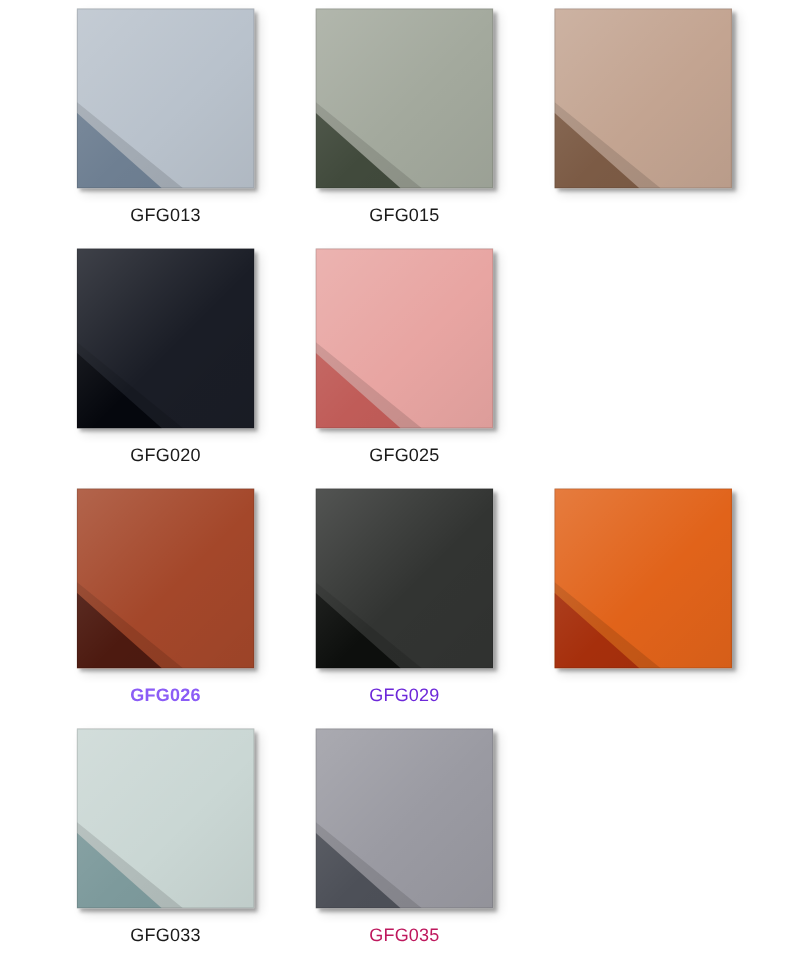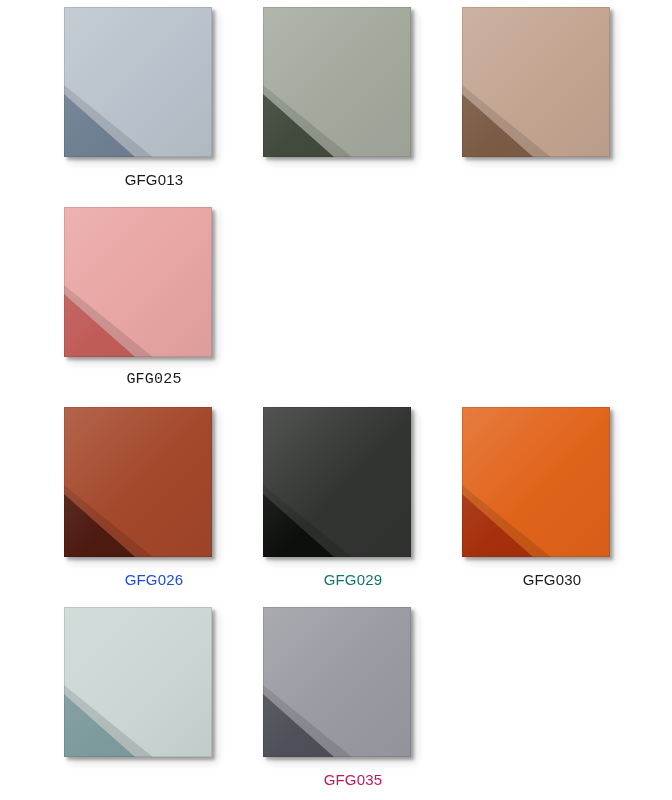--- a/index.html
+++ b/index.html
@@ -96,21 +96,21 @@
   
   .chip-edge {
     position: absolute;
     inset: 0;
     border: 1px solid rgba(0, 0, 0, 0.10);
     pointer-events: none;
   }
 
   .swatch-label {
     position: absolute;
-    left: 16px;
+    left: 0;
     top: 164px;
     width: 148px;
     text-align: center;
     font-size: 15px;
     line-height: 18px;
     color: #1a1a1a;
     letter-spacing: 0.2px;
     white-space: nowrap;
   }
 </style>
@@ -130,84 +130,95 @@
         <div class="swatch-label" style="color: rgb(26, 26, 26);">GFG013</div>
       </div>
       <div class="swatch-cell">
         <div class="swatch-chip">
           <div class="chip-base" style="background: rgb(163, 169, 157);"></div>
           <div class="chip-wedge2"></div>
           <div class="chip-wedge" style="background: rgb(65, 74, 60);"></div>
           <div class="chip-sheen"></div>
           <div class="chip-edge"></div>
         </div>
+        <div class="swatch-label" style="color: rgb(26, 26, 26);">GFG015</div>
       </div>
       <div class="swatch-cell">
         <div class="swatch-chip">
           <div class="chip-base" style="background: rgb(195, 164, 145);"></div>
           <div class="chip-wedge2"></div>
           <div class="chip-wedge" style="background: rgb(124, 91, 69);"></div>
           <div class="chip-sheen"></div>
           <div class="chip-edge"></div>
         </div>
       </div>
     </div>
     <div class="swatch-row">
       <div class="swatch-cell">
         <div class="swatch-chip">
+          <div class="chip-base" style="background: rgb(26, 29, 38);"></div>
+          <div class="chip-wedge2"></div>
+          <div class="chip-wedge" style="background: rgb(5, 7, 13);"></div>
+          <div class="chip-sheen"></div>
+          <div class="chip-edge"></div>
+        </div>
+        <div class="swatch-label" style="color: rgb(26, 26, 26);">GFG020</div>
+      </div>
+      <div class="swatch-cell">
+        <div class="swatch-chip">
           <div class="chip-base" style="background: rgb(232, 165, 162);"></div>
           <div class="chip-wedge2"></div>
           <div class="chip-wedge" style="background: rgb(192, 92, 88);"></div>
           <div class="chip-sheen"></div>
           <div class="chip-edge"></div>
         </div>
-        <div class="swatch-label" style="color: rgb(26, 26, 26); font-family: Liberation Mono, monospace;">GFG025</div>
+        <div class="swatch-label" style="color: rgb(26, 26, 26);">GFG025</div>
       </div>
     </div>
     <div class="swatch-row">
       <div class="swatch-cell">
         <div class="swatch-chip">
           <div class="chip-base" style="background: rgb(164, 71, 42);"></div>
           <div class="chip-wedge2"></div>
           <div class="chip-wedge" style="background: rgb(77, 26, 16);"></div>
           <div class="chip-sheen"></div>
           <div class="chip-edge"></div>
         </div>
-        <div class="swatch-label" style="color: #1d4ed8;">GFG026</div>
+        <div class="swatch-label" style="color: #8b5cf6; font-weight: bold;">GFG026</div>
       </div>
       <div class="swatch-cell">
         <div class="swatch-chip">
           <div class="chip-base" style="background: rgb(50, 52, 50);"></div>
           <div class="chip-wedge2"></div>
           <div class="chip-wedge" style="background: rgb(13, 15, 13);"></div>
           <div class="chip-sheen"></div>
           <div class="chip-edge"></div>
         </div>
-        <div class="swatch-label" style="color: #0f766e;">GFG029</div>
+        <div class="swatch-label" style="color: #6d28d9;">GFG029</div>
       </div>
       <div class="swatch-cell">
         <div class="swatch-chip">
           <div class="chip-base" style="background: rgb(225, 99, 26);"></div>
           <div class="chip-wedge2"></div>
           <div class="chip-wedge" style="background: rgb(166, 47, 12);"></div>
           <div class="chip-sheen"></div>
           <div class="chip-edge"></div>
         </div>
-        <div class="swatch-label" style="color: rgb(26, 26, 26);">GFG030</div>
       </div>
     </div>
     <div class="swatch-row">
       <div class="swatch-cell">
         <div class="swatch-chip">
           <div class="chip-base" style="background: rgb(202, 215, 212);"></div>
           <div class="chip-wedge2"></div>
           <div class="chip-wedge" style="background: rgb(125, 154, 156);"></div>
           <div class="chip-sheen"></div>
           <div class="chip-edge"></div>
         </div>
+        <div class="swatch-label" style="color: rgb(26, 26, 26);">GFG033</div>
       </div>
       <div class="swatch-cell">
         <div class="swatch-chip">
           <div class="chip-base" style="background: rgb(154, 154, 162);"></div>
           <div class="chip-wedge2"></div>
           <div class="chip-wedge" style="background: rgb(77, 80, 88);"></div>
           <div class="chip-sheen"></div>
           <div class="chip-edge"></div>
         </div>
         <div class="swatch-label" style="color: #be185d;">GFG035</div>

